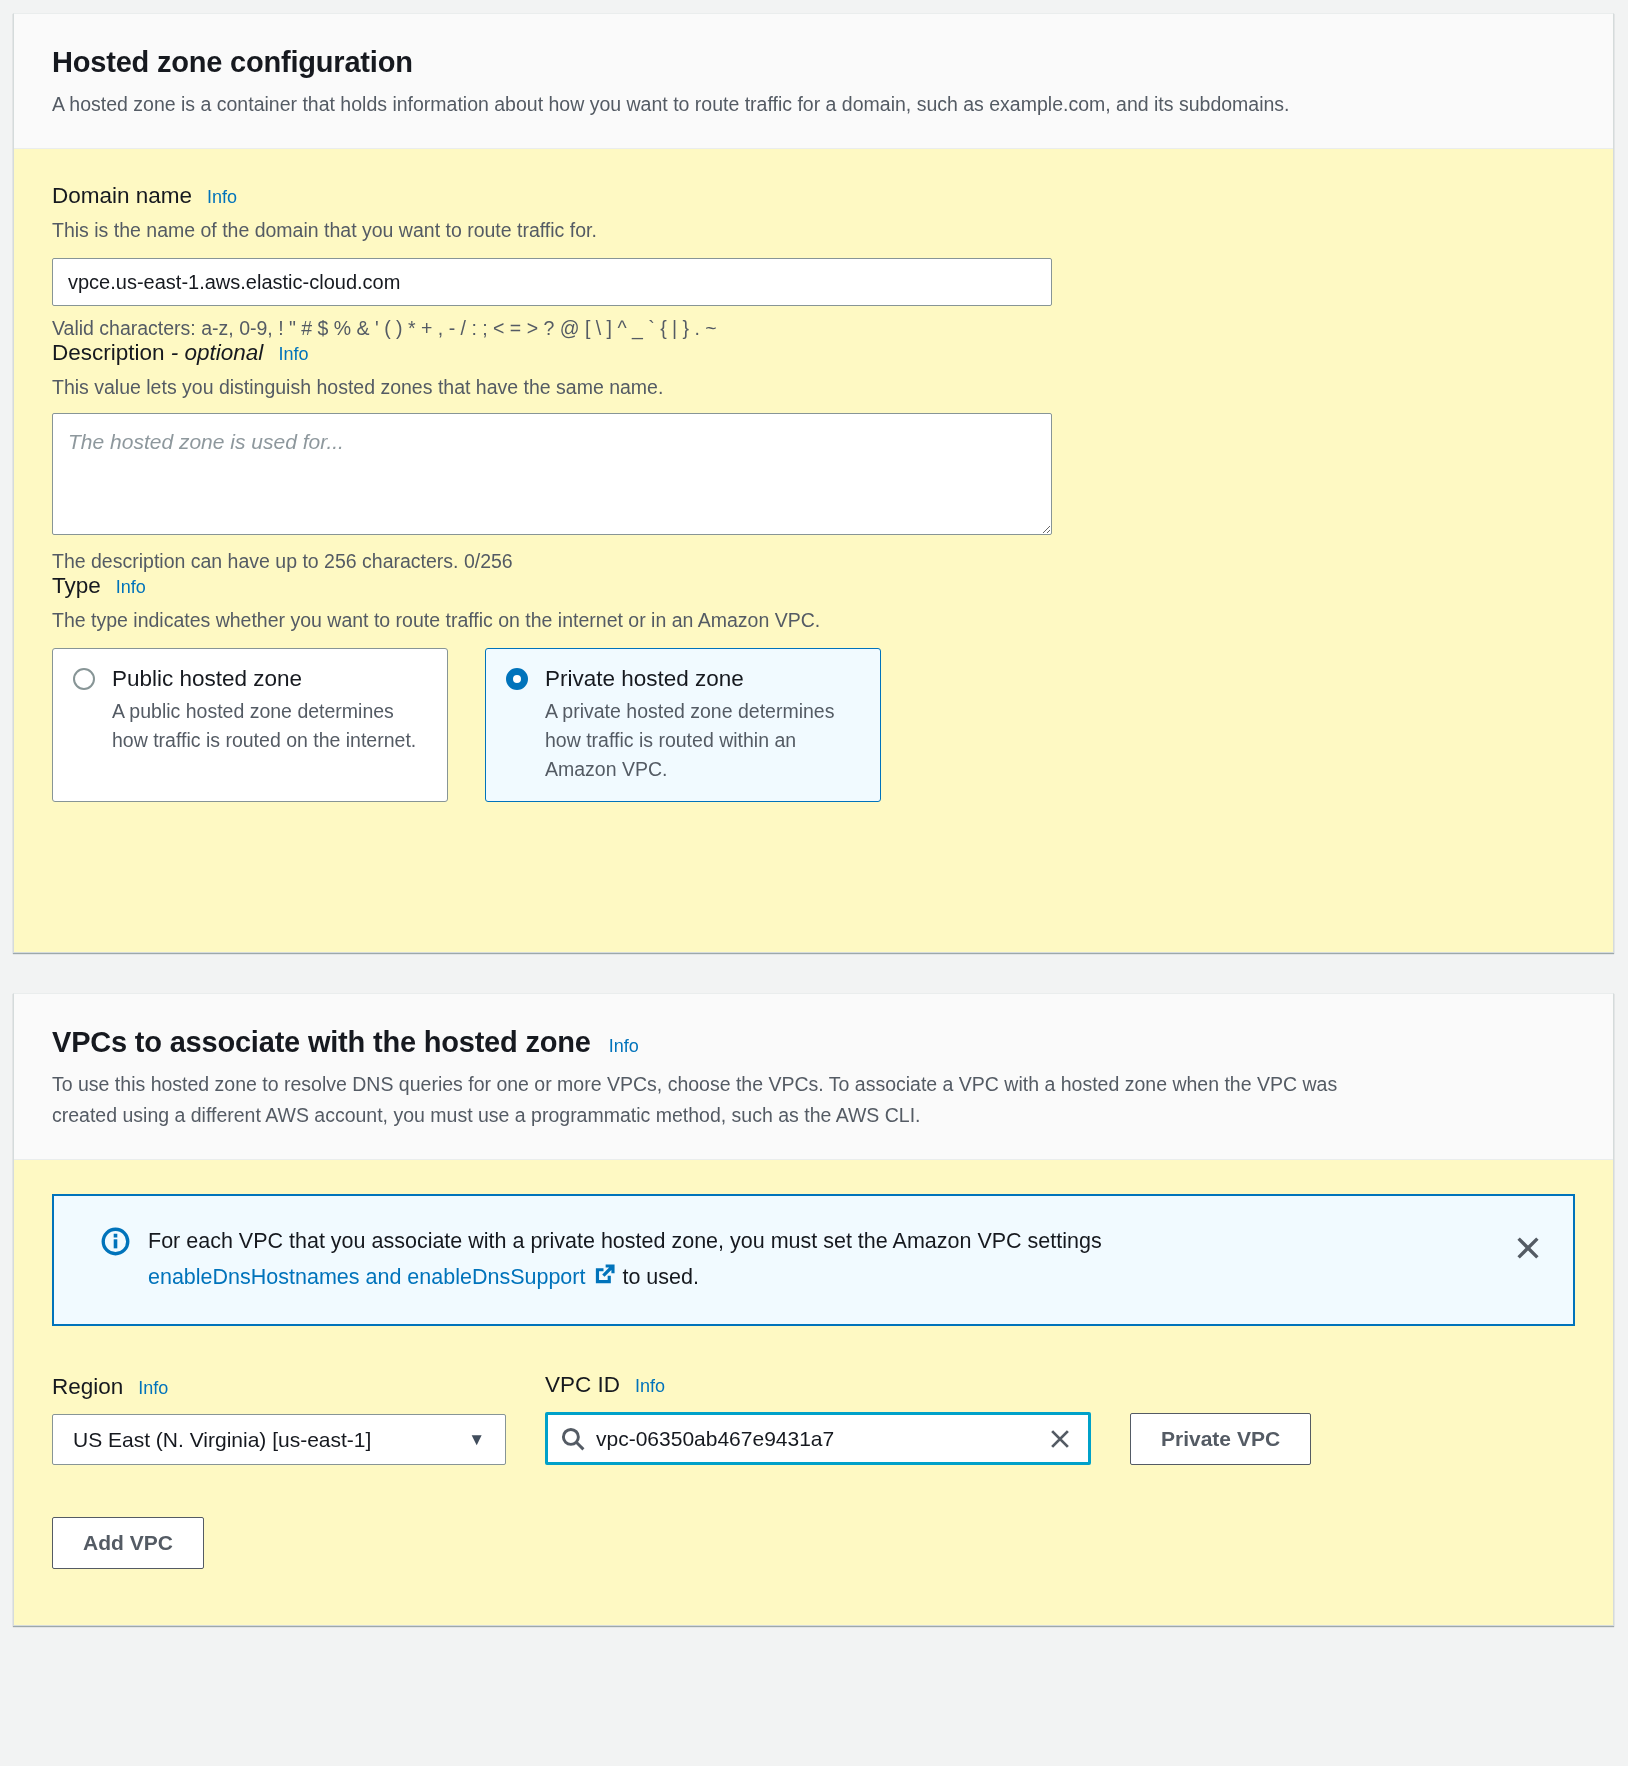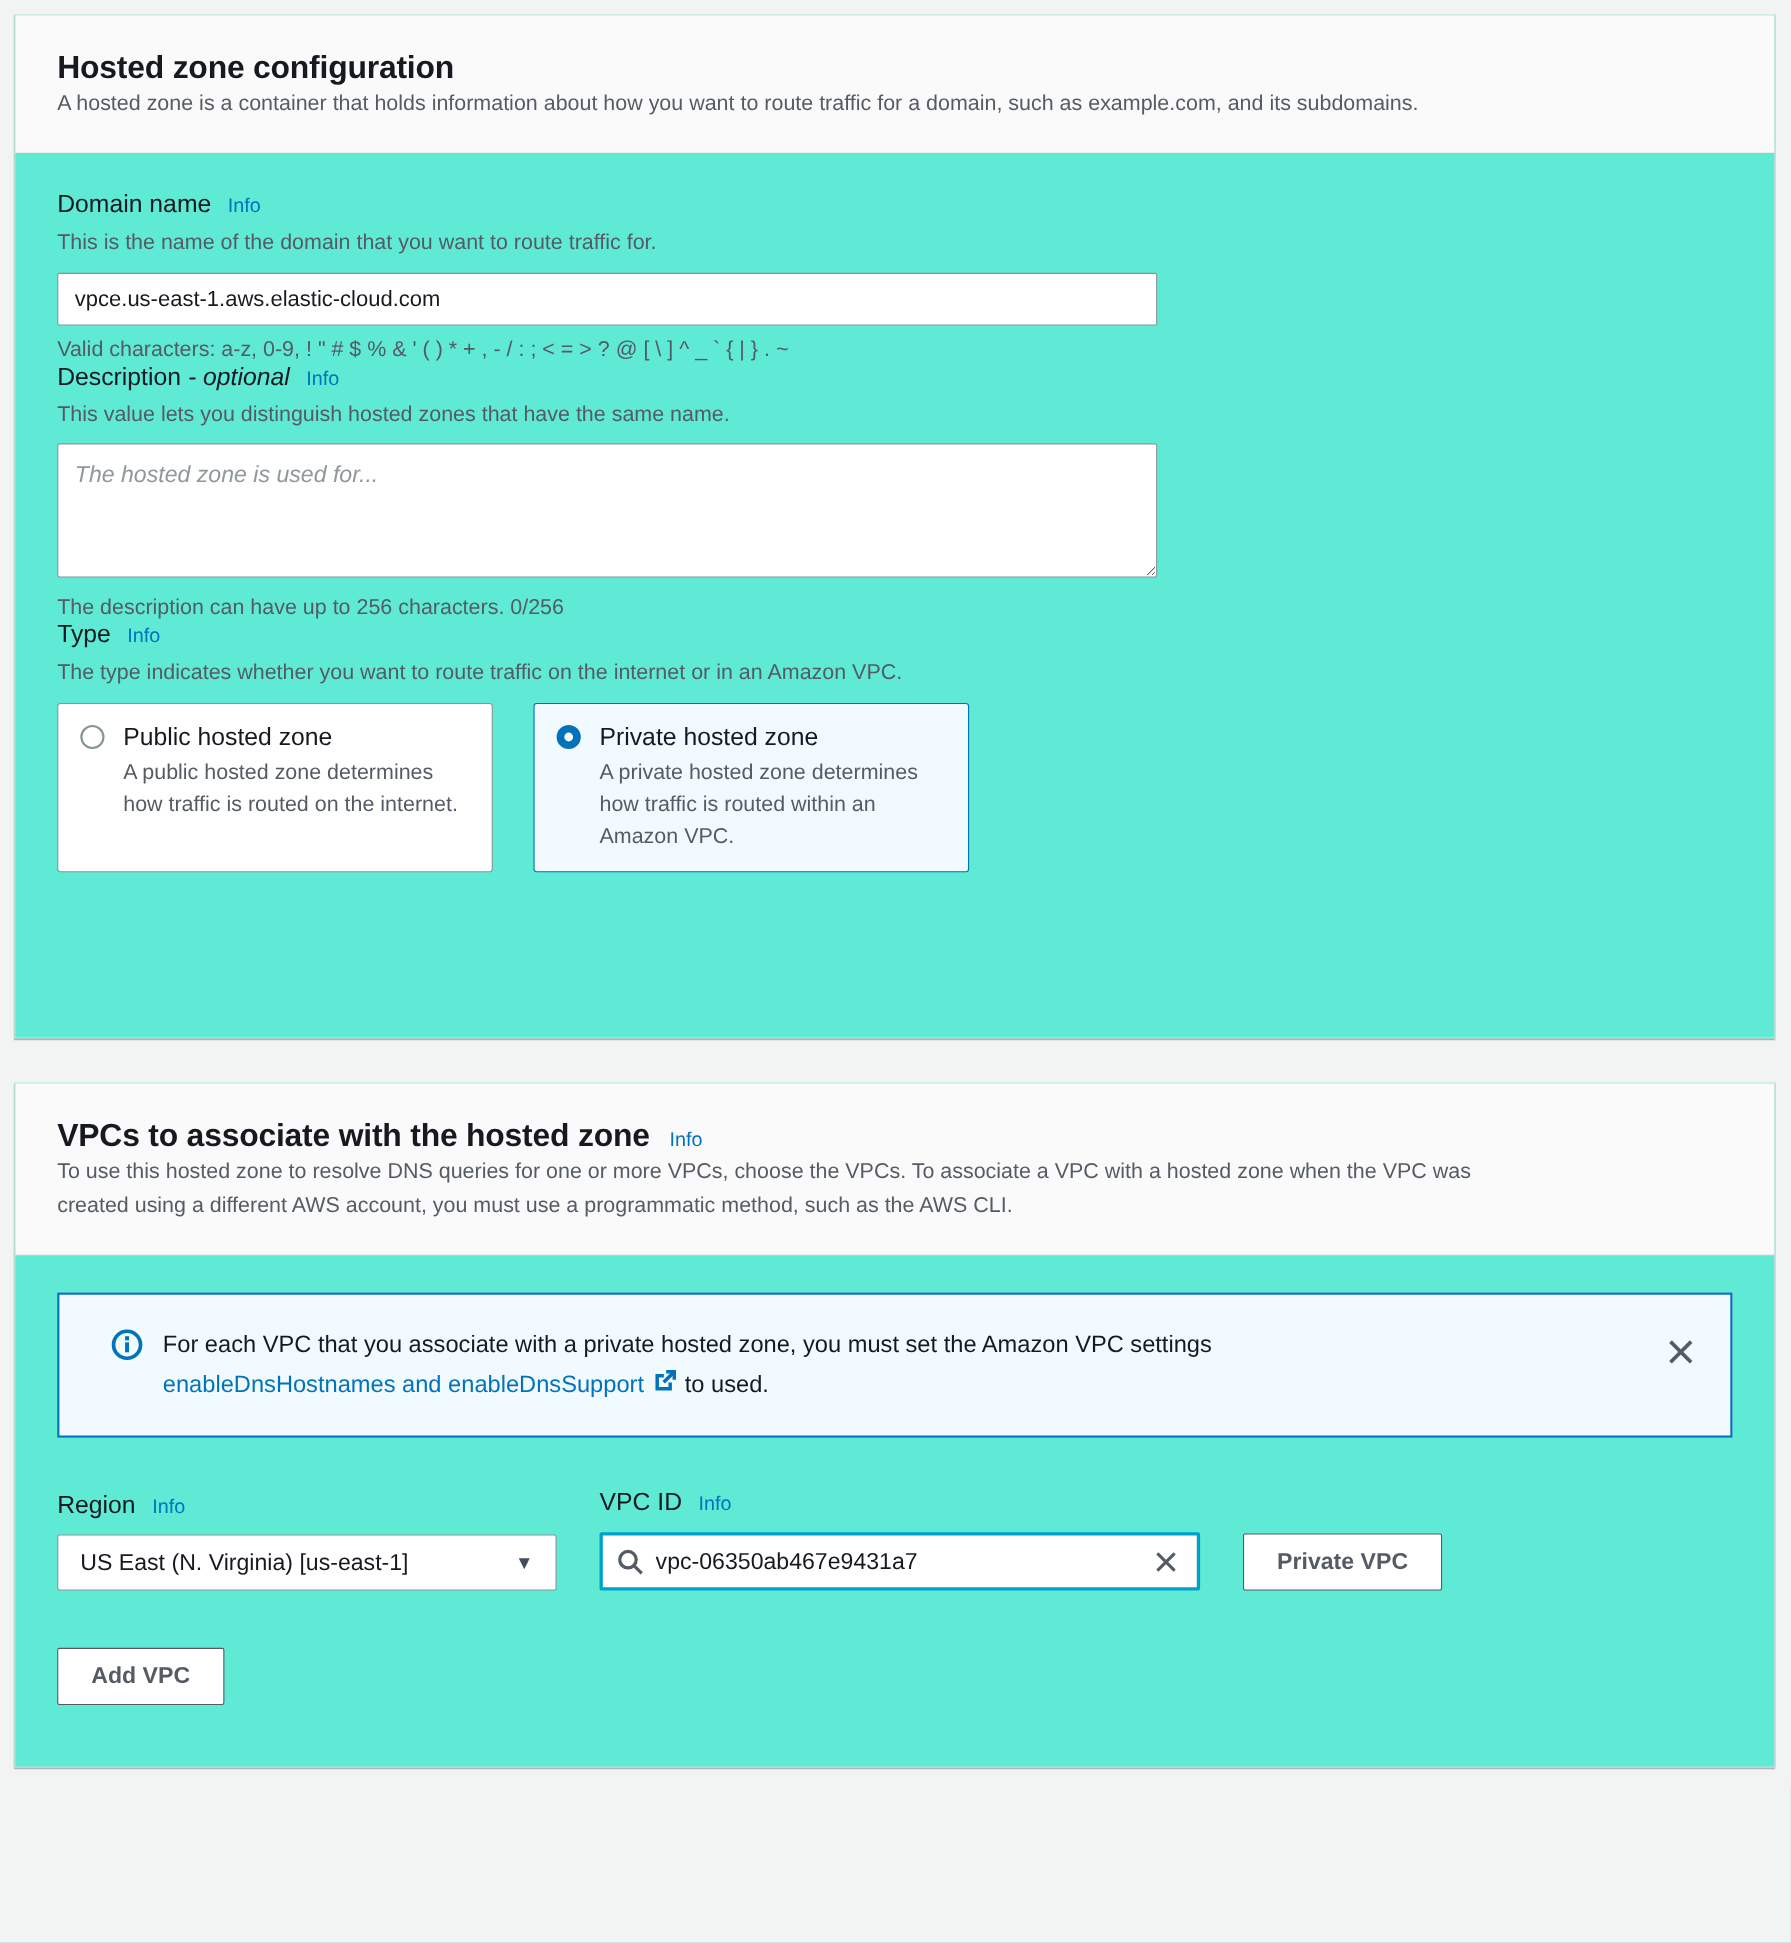--- a/index.html
+++ b/index.html
@@ -1,34 +1,34 @@
 <!DOCTYPE html>
 <html><head>
 <meta charset="utf-8">
 <style>
   * { box-sizing: border-box; margin: 0; padding: 0; }
   html, body { background: #f2f3f3; font-family: "Liberation Sans", sans-serif; color: #16191f; }
   body { width: 1628px; padding: 13px 14px 19px 13px; }
 
   .card {
-    background: #5eead4;
+    background: #fef9c3;
     border: 1px solid #d5dbdb;
     border-top-color: #eaeded;
     box-shadow: 0 1px 1px 0 rgba(0,28,36,.35);
   }
   .card + .card { margin-top: 40px; }
 
   .card-header {
     background: #fafafa;
     padding: 32px 38px 28px 38px;
     border-bottom: 1px solid #eaeded;
   }
   .card-title-row { display: flex; align-items: baseline; gap: 18px; }
   .card-title { font-size: 29px; font-weight: 700; color: #16191f; letter-spacing: -0.2px; }
-  .card-desc { margin-top: 0; font-size: 19.5px; line-height: 31px; color: #545b64; max-width: 1330px; }
+  .card-desc { margin-top: 10px; font-size: 19.5px; line-height: 31px; color: #545b64; max-width: 1330px; }
 
   .card-body { padding: 34px 38px 48px 38px; }
   .card-body--hz { padding-bottom: 150px; }
   .card-body--vpc { padding-bottom: 56px; }
 
   .field-group { margin-top: 0; }
   .field-group + .field-group { }
   .label-row { display: flex; align-items: baseline; gap: 15px; }
   .label { font-size: 22.5px; color: #16191f; }
   .label .optional { font-style: italic; }

